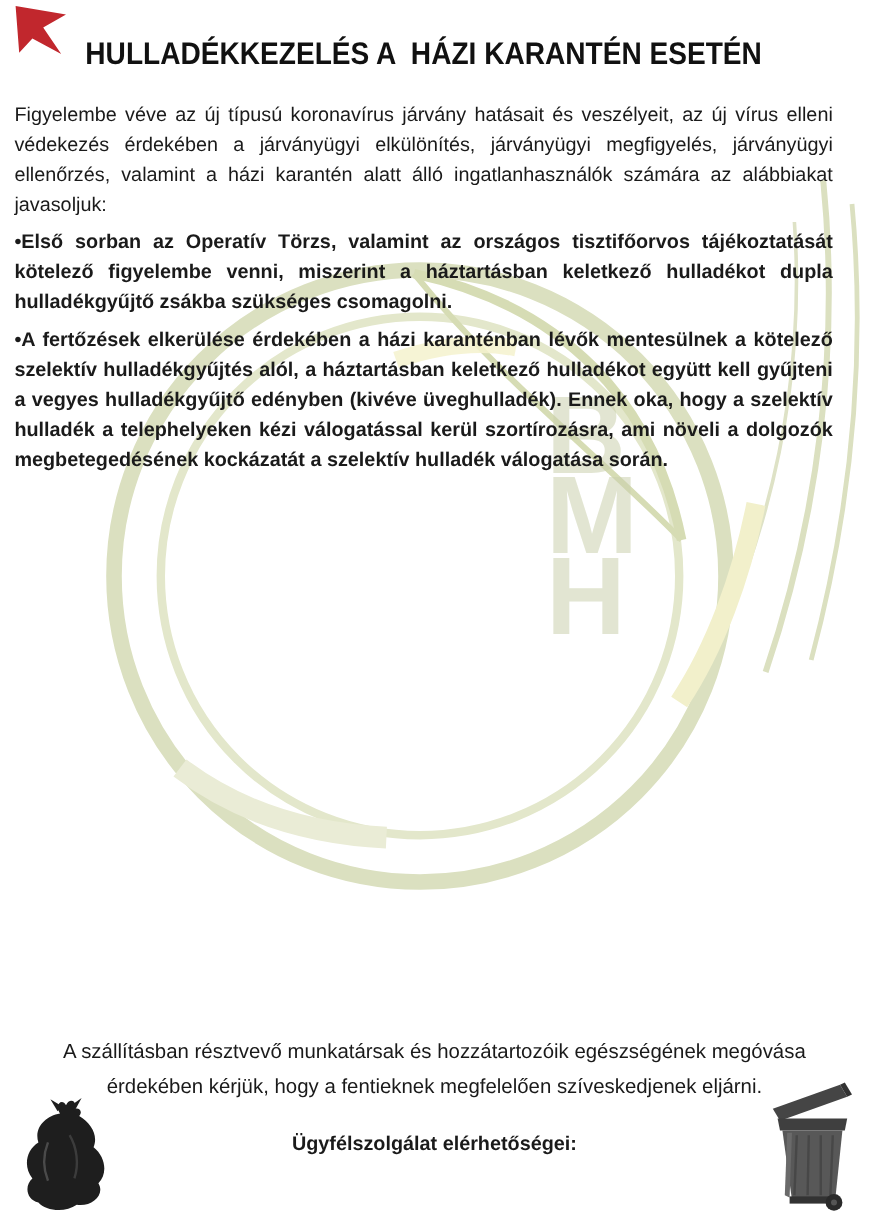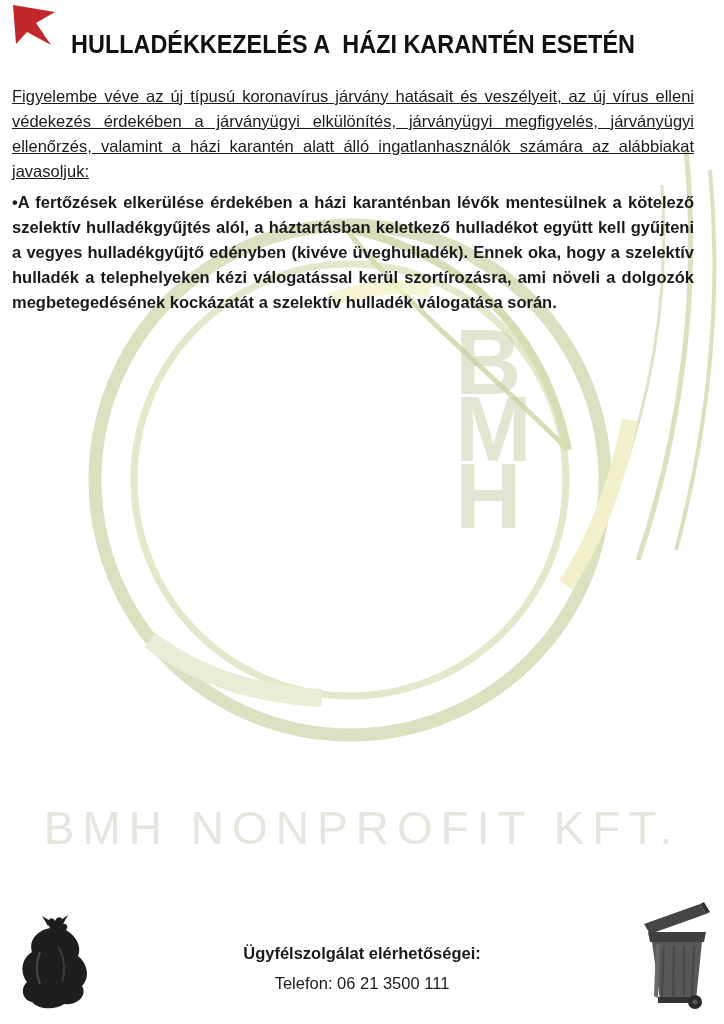--- a/index.html
+++ b/index.html
@@ -21,21 +21,20 @@
     font-weight:bold;
     white-space:pre-wrap;
     transform:scaleX(0.9);
     color:#111111;
   }
   .intro {
     margin:24px 0 0 0;
     font-size:16.5px; line-height:25px;
     text-align:justify;
     font-weight:normal;
-    text-decoration:underline;
   }
   .bullet {
     margin:6px 0 0 0;
     font-size:16.5px; line-height:25px;
     text-align:justify;
     font-weight:bold;
   }
   .wm-bottom {
     position:absolute; left:0; right:0; top:804px;
     z-index:1;
@@ -88,30 +87,30 @@
     <g font-family="Liberation Sans, sans-serif" font-weight="bold" font-size="92" fill="#cbd1ae" opacity="0.55">
       <text x="455" y="394">B</text>
       <text x="455" y="461">M</text>
       <text x="455" y="528">H</text>
     </g>
   </svg>
 
   <div class="content">
     <h1 class="doc-title">HULLADÉKKEZELÉS A  HÁZI KARANTÉN ESETÉN</h1>
     <p class="intro">Figyelembe véve az új típusú koronavírus járvány hatásait és veszélyeit, az új vírus elleni védekezés érdekében a járványügyi elkülönítés, járványügyi megfigyelés, járványügyi ellenőrzés, valamint a házi karantén alatt álló ingatlanhasználók számára az alábbiakat javasoljuk:</p>
+    <p class="bullet">•Első sorban az Operatív Törzs, valamint az országos tisztifőorvos tájékoztatását kötelező figyelembe venni, miszerint a háztartásban keletkező hulladékot dupla hulladékgyűjtő zsákba szükséges csomagolni.</p>
     <p class="bullet">•A fertőzések elkerülése érdekében a házi karanténban lévők mentesülnek a kötelező szelektív hulladékgyűjtés alól, a háztartásban keletkező hulladékot együtt kell gyűjteni a vegyes hulladékgyűjtő edényben (kivéve üveghulladék). Ennek oka, hogy a szelektív hulladék a telephelyeken kézi válogatással kerül szortírozásra, ami növeli a dolgozók megbetegedésének kockázatát a szelektív hulladék válogatása során.</p>
   </div>
 
-  <div class="wm-bottom">BMH NONPROFIT KFT.</div>
 
+  <p class="closing">A szállításban résztvevő munkatársak és hozzátartozóik egészségének megóvása érdekében kérjük, hogy a fentieknek megfelelően szíveskedjenek eljárni.</p>
 
   <div class="contact">
     <div class="contact-heading">Ügyfélszolgálat elérhetőségei:</div>
     <div class="contact-line">
-      <span>Telefon: 06 21 3500 111</span>
     </div>
   </div>
 
   <svg class="bag-svg" viewBox="0 0 80 98" aria-hidden="true">
     <path d="M38,16 C33,8 40,3 43,9 C46,2 54,6 49,13 C52,10 58,13 54,18 C64,24 70,34 66,44 C76,52 78,66 70,74 C76,84 64,94 52,92 C42,99 26,97 20,90 C10,88 8,76 15,70 C7,60 10,46 20,40 C16,28 26,18 38,16 Z" fill="#1e1e1e"></path>
     <path d="M36,14 L30,4 L40,10 Z" fill="#1e1e1e"></path>
     <path d="M50,14 L56,3 L46,10 Z" fill="#1e1e1e"></path>
     <path d="M28,40 C24,50 24,62 28,72" fill="none" stroke="#4a4a4a" stroke-width="2"></path>
     <path d="M46,34 C52,44 54,58 50,70" fill="none" stroke="#3c3c3c" stroke-width="2"></path>
   </svg>

